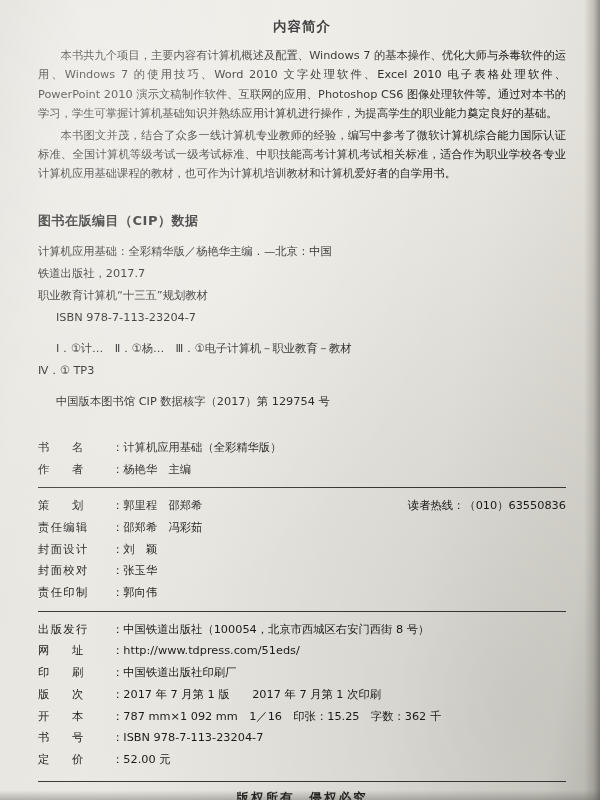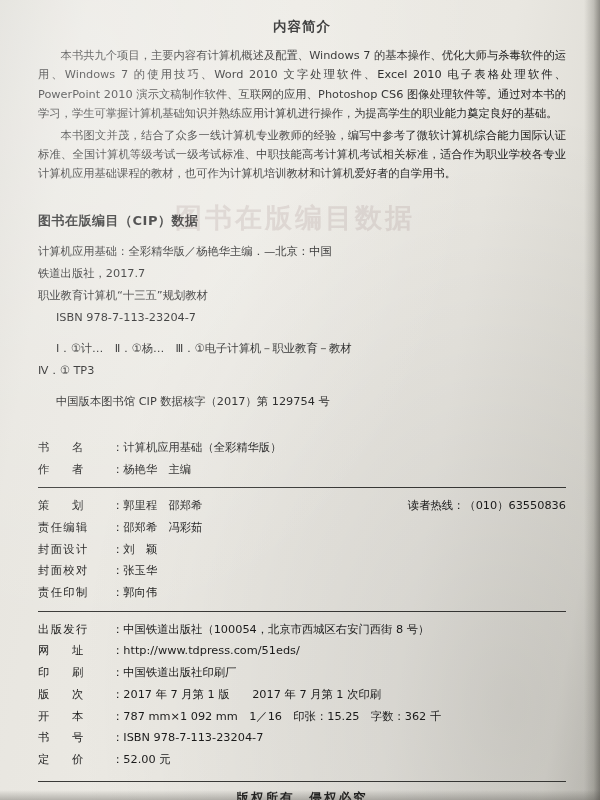--- a/index.html
+++ b/index.html
@@ -129,21 +129,20 @@
     font-size: 12.6px;
     letter-spacing: 2px;
     margin: 2px 0 5px 0;
   }
 </style>
 </head>
 <body>
 
 <div class="page">
 
-  <div class="ghost">图书在版编目数据</div>
 
   <div class="sec-title">内容简介</div>
   <p class="body">本书共九个项目，主要内容有计算机概述及配置、Windows 7 的基本操作、优化大师与杀毒软件的运用、Windows 7 的使用技巧、Word 2010 文字处理软件、Excel 2010 电子表格处理软件、PowerPoint 2010 演示文稿制作软件、互联网的应用、Photoshop CS6 图像处理软件等。通过对本书的学习，学生可掌握计算机基础知识并熟练应用计算机进行操作，为提高学生的职业能力奠定良好的基础。</p>
   <p class="body">本书图文并茂，结合了众多一线计算机专业教师的经验，编写中参考了微软计算机综合能力国际认证标准、全国计算机等级考试一级考试标准、中职技能高考计算机考试相关标准，适合作为职业学校各专业计算机应用基础课程的教材，也可作为计算机培训教材和计算机爱好者的自学用书。</p>
 
   <div class="cip-head">图书在版编目（CIP）数据</div>
 
   <div class="cip-block">
     <div class="ind1">计算机应用基础：全彩精华版／杨艳华主编．—北京：中国</div>
     <div class="ind1">铁道出版社，2017.7</div>

